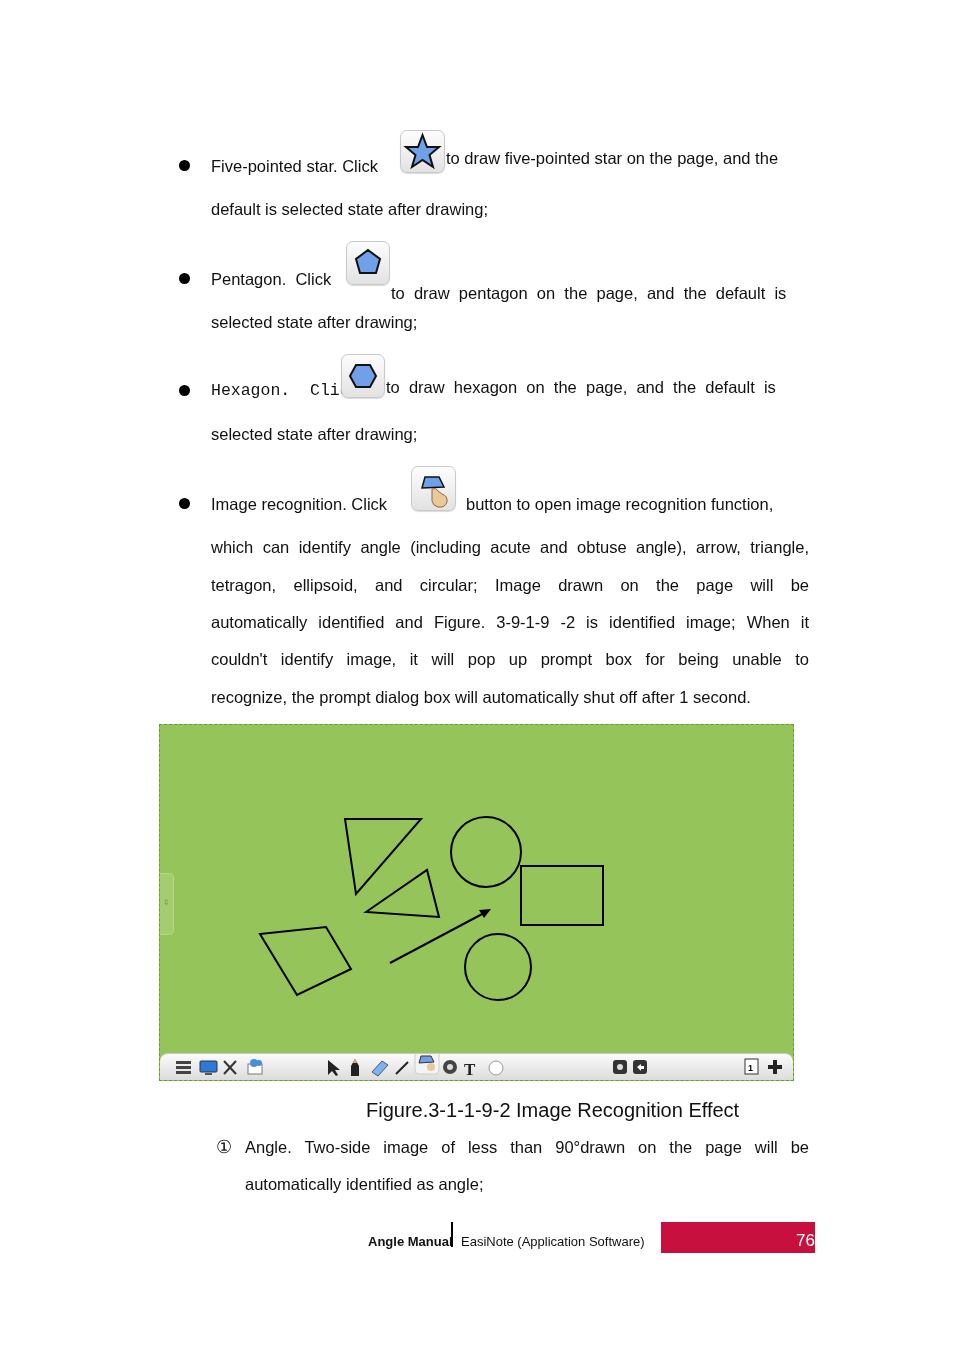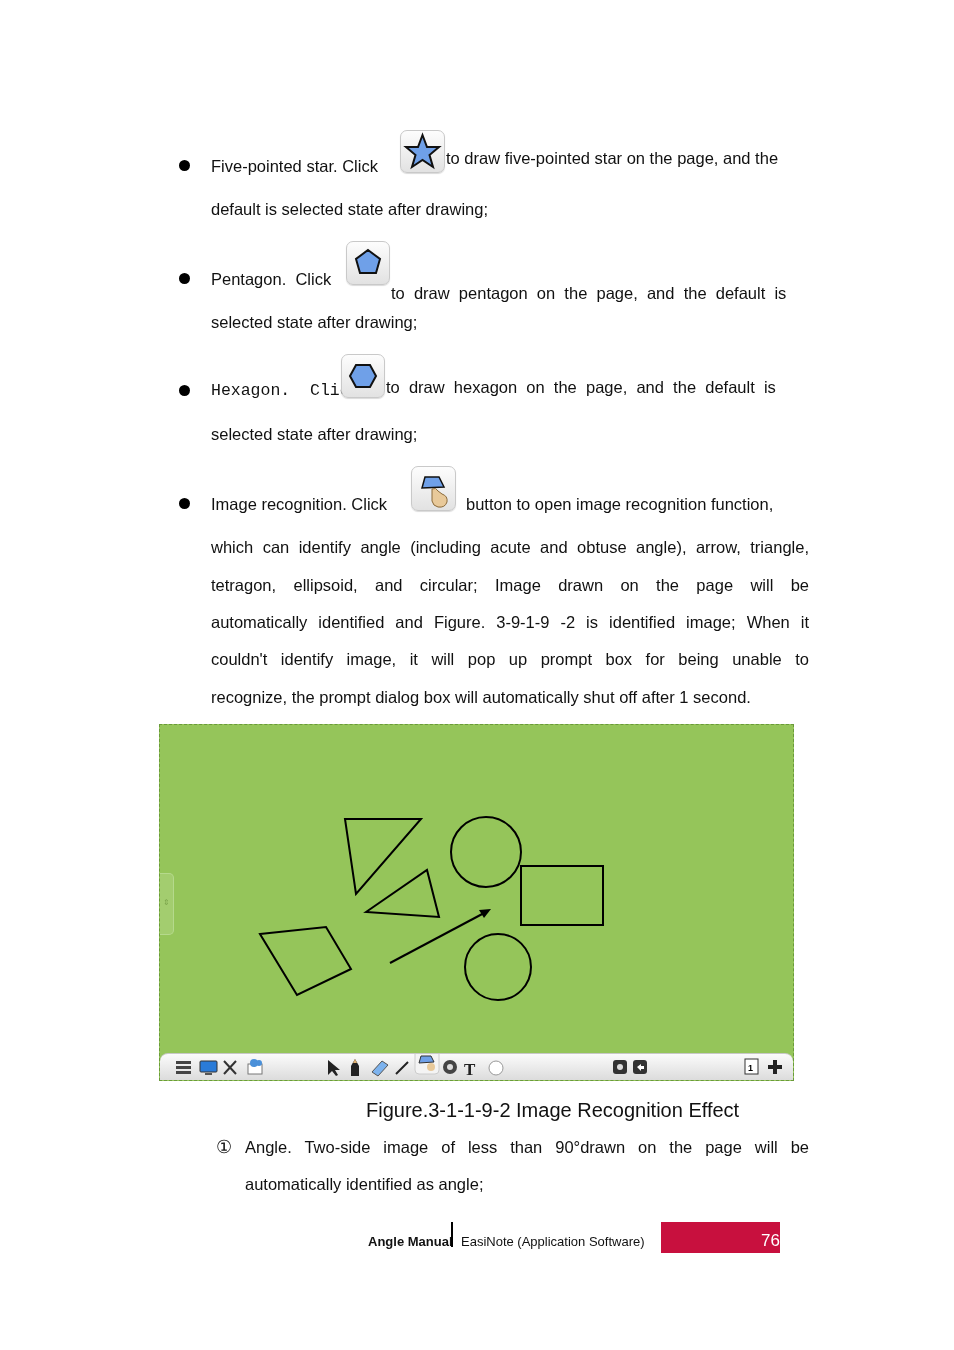--- a/index.html
+++ b/index.html
@@ -15,21 +15,21 @@
   .figure { position: absolute; left: 159px; top: 724px; width: 635px; height: 357px;
             background: #95c55a; border: 1px dashed #6a9a3a; box-sizing: border-box; overflow: hidden; }
   .sidehandle { position: absolute; left: 0; top: 148px; width: 13px; height: 60px;
                 border: 1px solid #b5d98c; border-left: none; border-radius: 0 5px 5px 0; background: #a3cd6f; }
   .sidehandle span { position: absolute; left: 3px; top: 24px; font-size: 8px; color: #7aa44a; }
   .toolbar { position: absolute; left: 0; bottom: 0; width: 100%; height: 26px;
              background: linear-gradient(#fbfbfb, #dcdcdc); border-top: 1px solid #c8c8c8; border-radius: 8px 8px 0 0; }
   .caption { position: absolute; left: 334px; top: 1099px; font-size: 20px; margin-left: 32px; }
   .footer-label { position: absolute; top: 1234px; font-size: 13px; }
   .footer-bar { position: absolute; left: 451px; top: 1222px; width: 2px; height: 25px; background: #000; }
-  .page-box { position: absolute; left: 661px; top: 1222px; width: 119px; height: 31px; background: #c8103e; }
+  .page-box { position: absolute; left: 661px; top: 1222px; width: 154px; height: 31px; background: #c8103e; }
   .page-box span { position: absolute; right: 0; top: 9px; color: #fff; font-size: 17px; }
 </style>
 </head>
 <body>
 
 <div class="bullet" style="left:179px;top:160px;"></div>
 <div class="text" style="left:211px;top:156px;">
   <span>Five-pointed star. Click</span>
 </div>
 <div class="iconbtn" style="left:400px;top:130px;width:43px;height:41px;">

